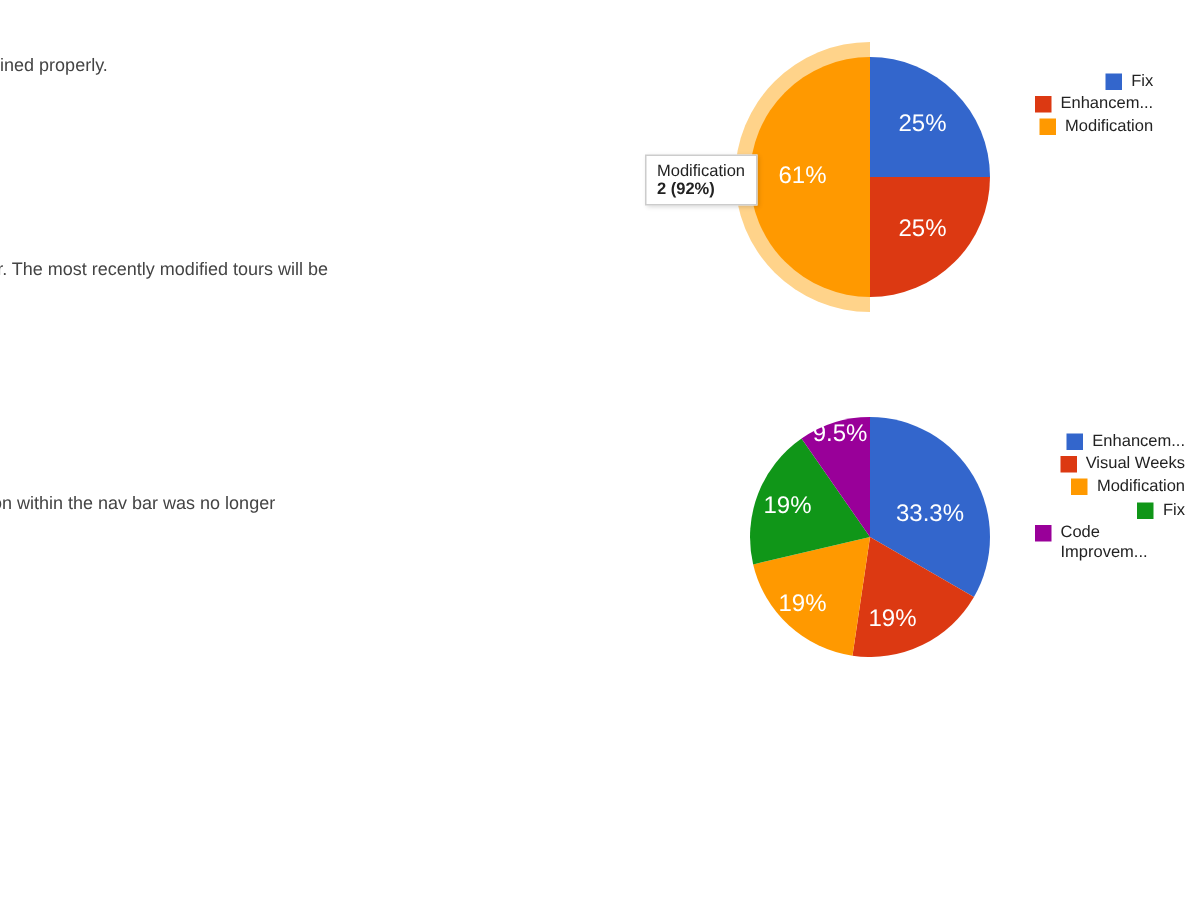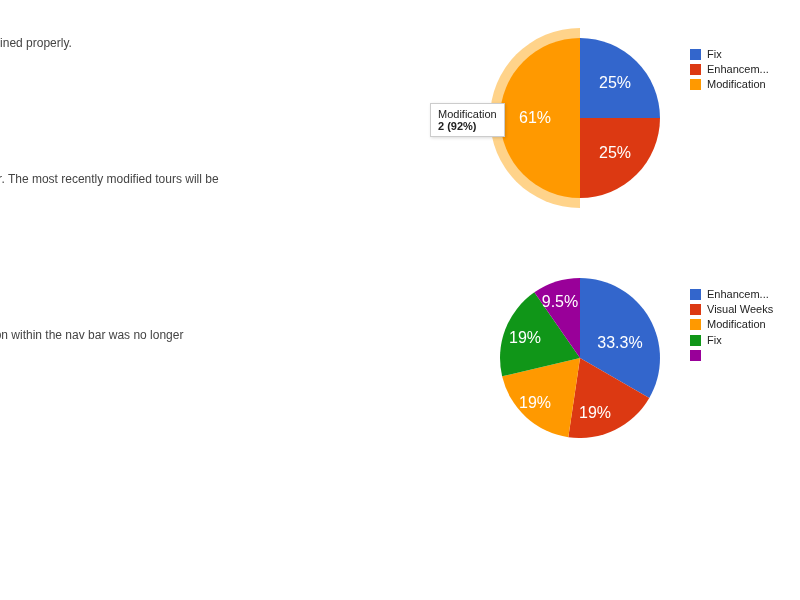--- a/index.html
+++ b/index.html
@@ -67,20 +67,21 @@
     left: 210px;
     top: 30px;
     font-size: 11px;
     color: #222;
   }
   .legend-row {
     display: flex;
     align-items: flex-start;
     margin-bottom: 2px;
     max-width: 100px;
+    justify-content: flex-end;
   }
   .swatch {
     width: 11px;
     height: 11px;
     margin-right: 6px;
     flex-shrink: 0;
     margin-top: 1px;
   }
   .legend-label { line-height: 1.2; }
   .slice-label {
@@ -173,38 +174,39 @@
         <path d="M80,80 L68.313,159.142 A80,80 0 0,1 2.112,98.269 Z" fill="#ff9900"></path>
 
         <path d="M80,80 L2.112,98.269 A80,80 0 0,1 34.357,14.370 Z" fill="#109618"></path>
 
         <path d="M80,80 L34.357,14.370 A80,80 0 0,1 80,0 Z" fill="#990099"></path>
       </svg>
       <div class="slice-label" style="left:140px; top:85px;">33.3%</div>
       <div class="slice-label" style="left:115px; top:155px;">19%</div>
       <div class="slice-label" style="left:55px; top:145px;">19%</div>
       <div class="slice-label" style="left:45px; top:80px;">19%</div>
-      <div class="slice-label" style="left:80px; top:44px;">9.5%</div>
+      <div class="slice-label" style="left:80px; top:32px;">9.5%</div>
     </div>
     <div class="legend">
       <div class="legend-row">
         <div class="swatch" style="background:#3366cc"></div>
         <div class="legend-label">Enhancem...</div>
       </div>
       <div class="legend-row">
         <div class="swatch" style="background:#dc3912"></div>
         <div class="legend-label">Visual Weeks</div>
       </div>
       <div class="legend-row">
         <div class="swatch" style="background:#ff9900"></div>
         <div class="legend-label">Modification</div>
       </div>
       <div class="legend-row">
         <div class="swatch" style="background:#109618"></div>
         <div class="legend-label">Fix</div>
       </div>
       <div class="legend-row">
         <div class="swatch" style="background:#990099"></div>
+        <div class="legend-label">Code Improvem...</div>
       </div>
     </div>
   </div>
 
 </div>
 
 </body></html>

